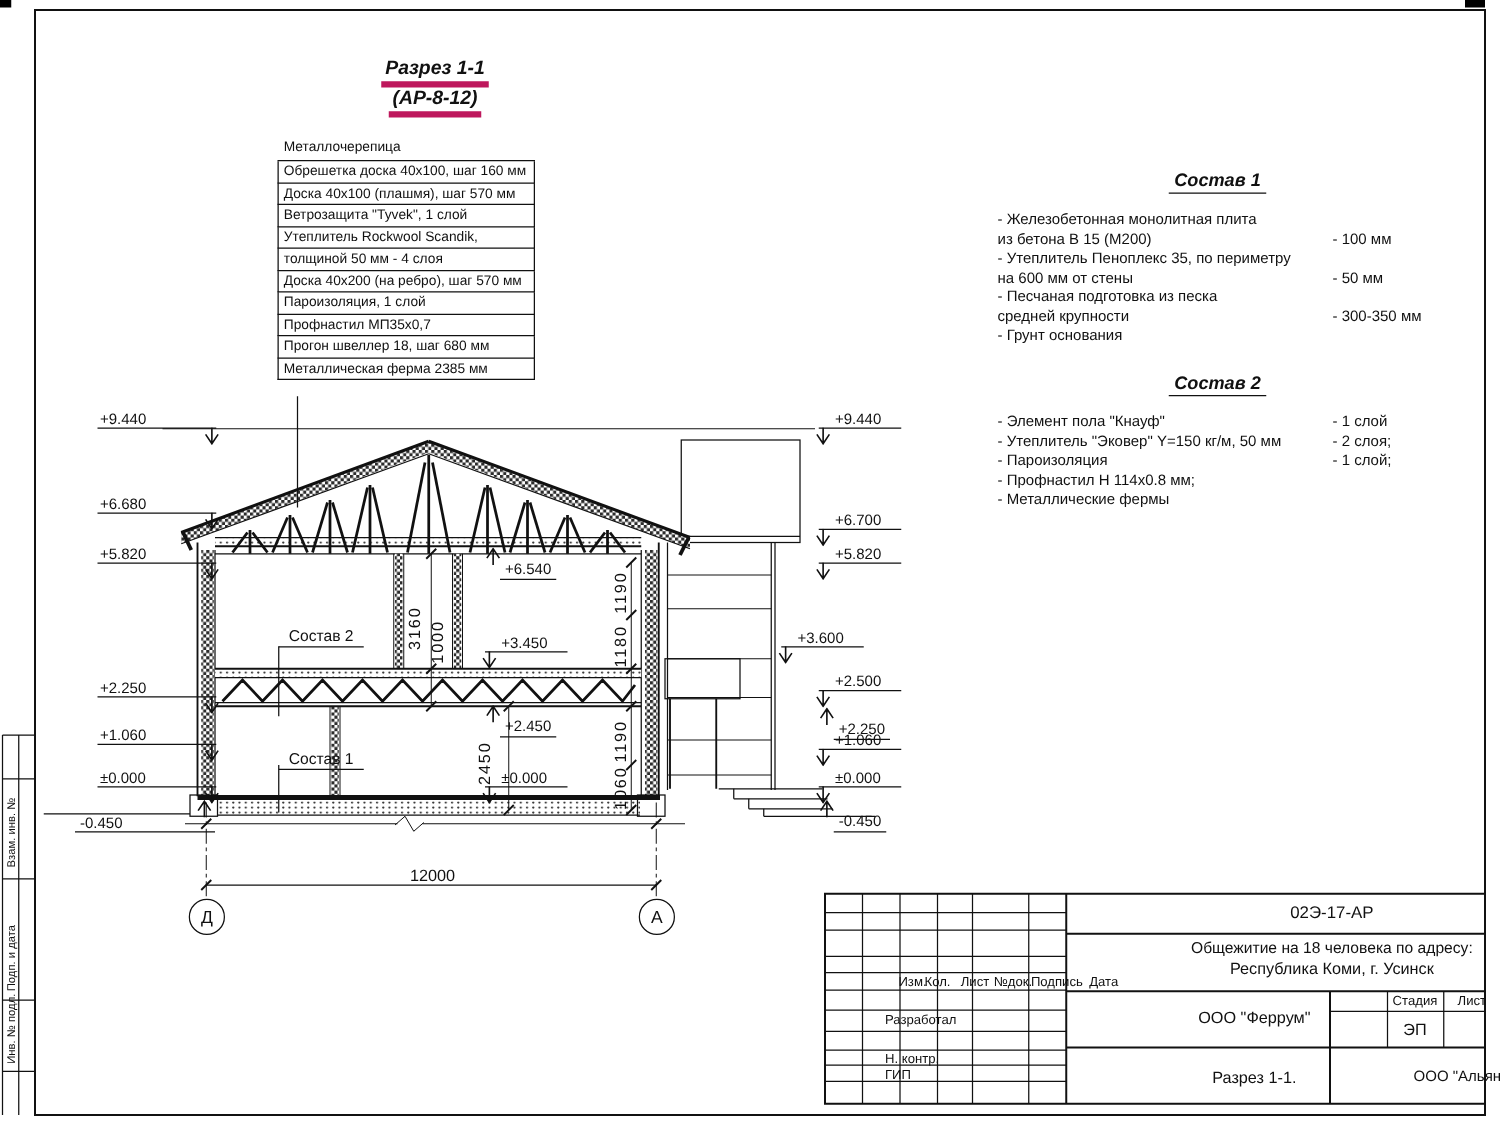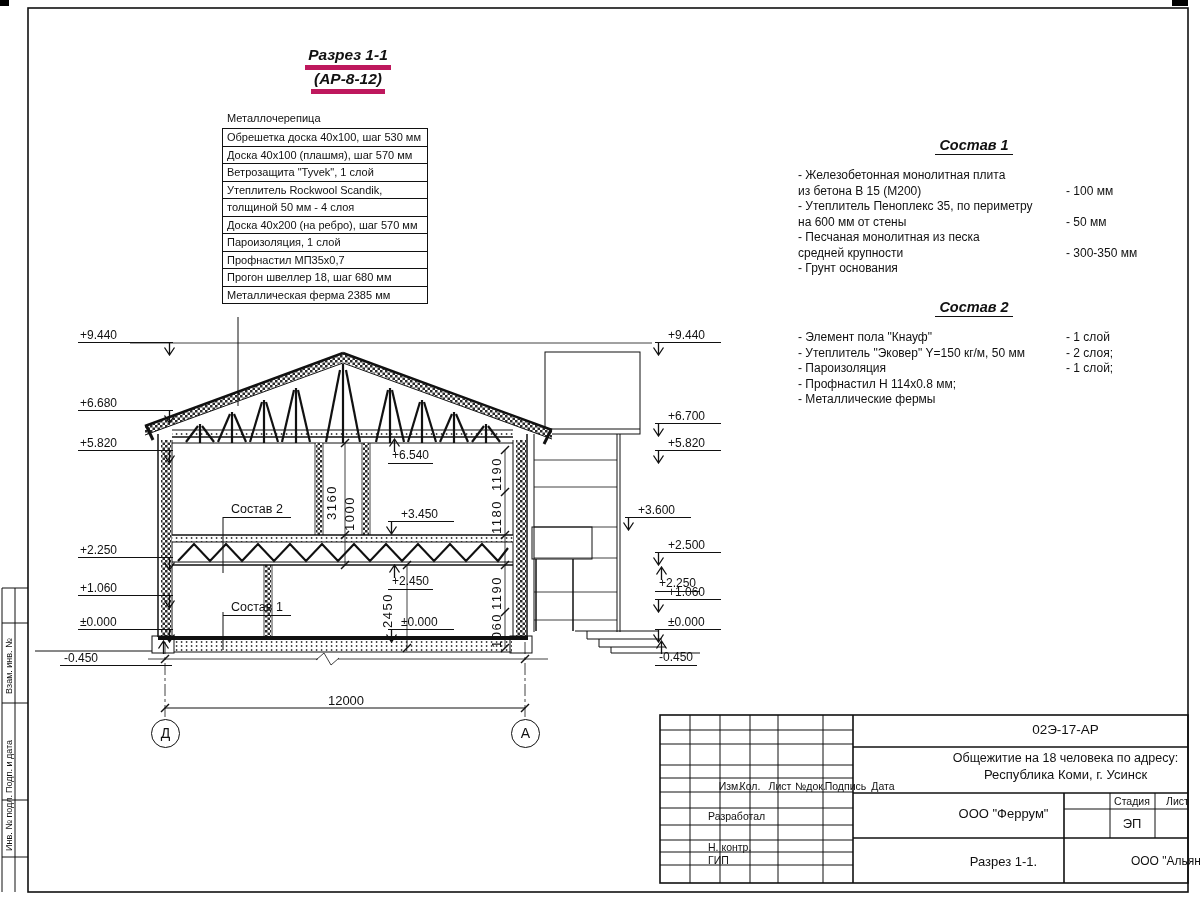--- a/index.html
+++ b/index.html
@@ -27,21 +27,21 @@
   .sos-h{display:block;text-align:center;margin-bottom:13px;}
   .s-item{display:flex;line-height:15.5px;font-size:12px;}
   .s-text{width:268px;white-space:pre-line;}
   .s-val{white-space:nowrap;}
   .sos1 .s-item{align-items:flex-end;}
   
   .mk{position:absolute;font-size:12px;white-space:nowrap;}
   .mk .mtx{display:block;border-bottom:1px solid #111;}
   .mk-ld{width:95px}.mk-ld .mtx{padding-left:2px;padding-right:18px;}
   .mk-rd{width:66px}.mk-rd .mtx{padding-left:13px;padding-right:2px;}
-  .mk-ru{width:80px}.mk-ru .mtx{display:inline-block;margin-top:10px;padding:0 4px 1px;}
+  .mk-ru{width:80px}.mk-ru .mtx{display:inline-block;margin-top:10px;margin-left:12px;padding:0 4px 1px;}
   .mk-lu{width:112px}.mk-lu .mtx{margin-top:11px;padding-left:4px;padding-right:26px;}
   .arr{position:absolute;line-height:0;}
   .mk-ld .arr{right:-3px;top:14px;}
   .mk-rd .arr{left:-3px;top:14px;}
   .mk-ru .arr{left:0;top:0;}
   .mk-lu .arr{right:2px;top:0;}
   
   .vdim{position:absolute;font-size:13px;letter-spacing:1.5px;transform:rotate(-90deg);transform-origin:0 0;white-space:nowrap;}
   .hdim{position:absolute;left:316px;top:693px;width:60px;text-align:center;font-size:13px;}
   
@@ -268,21 +268,21 @@
   </svg>
 
   <div class="sheet-title">
     <span>Разрез 1-1</span><br>
     <span>(АР-8-12)</span>
   </div>
 
   <div class="spec">
     <span class="spec-title">Металлочерепица</span>
     <div class="spec-rows" id="spec-rows">
-        <div class="spec-row">Обрешетка доска 40х100, шаг 530 мм</div>
+        <div class="spec-row">Обрешетка доска 40х100, шаг 160 мм</div>
         <div class="spec-row">Доска 40х100 (плашмя), шаг 570 мм</div>
         <div class="spec-row">Ветрозащита "Tyvek", 1 слой</div>
         <div class="spec-row">Утеплитель Rockwool Scandik,</div>
         <div class="spec-row">толщиной 50 мм - 4 слоя</div>
         <div class="spec-row">Доска 40х200 (на ребро), шаг 570 мм</div>
         <div class="spec-row">Пароизоляция, 1 слой</div>
         <div class="spec-row">Профнастил МП35х0,7</div>
         <div class="spec-row">Прогон швеллер 18, шаг 680 мм</div>
         <div class="spec-row">Металлическая ферма 2385 мм</div>
       </div>
@@ -295,21 +295,21 @@
           <span class="s-text">- Железобетонная  монолитная плита
   из бетона В 15 (М200)</span>
           <span class="s-val">- 100 мм</span>
         </div>
         <div class="s-item">
           <span class="s-text">- Утеплитель Пеноплекс 35, по периметру
   на 600 мм от стены</span>
           <span class="s-val">- 50 мм</span>
         </div>
         <div class="s-item">
-          <span class="s-text">- Песчаная монолитная из песка
+          <span class="s-text">- Песчаная подготовка из песка
   средней крупности</span>
           <span class="s-val">- 300-350 мм</span>
         </div>
         <div class="s-item">
           <span class="s-text">- Грунт основания</span>
           <span class="s-val"></span>
         </div>
       </div>
   </div>
 

